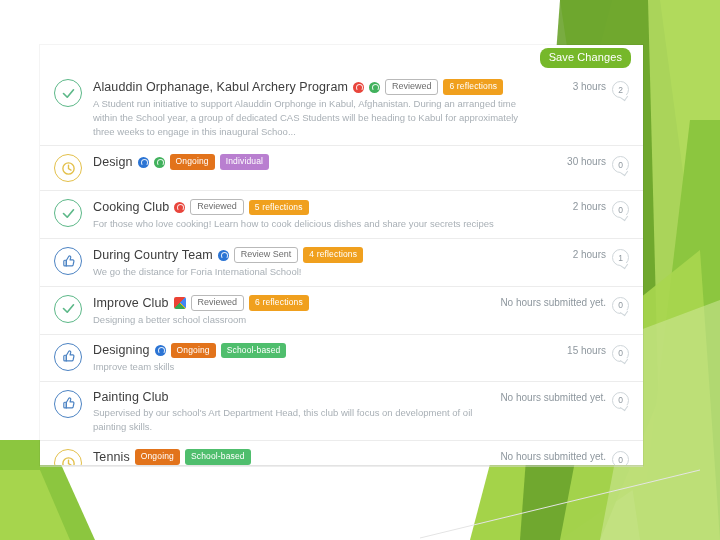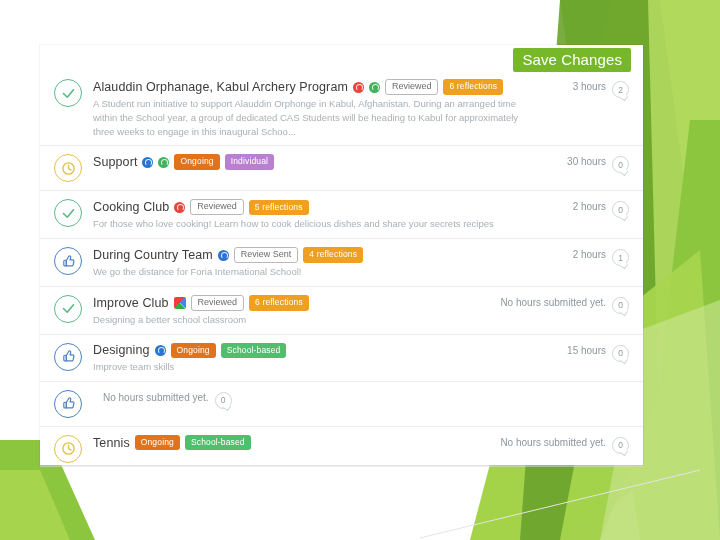--- a/index.html
+++ b/index.html
@@ -20,22 +20,22 @@
     background:#ffffff;z-index:2;
     box-shadow:0 0 0 1px rgba(0,0,0,0.045);
     overflow:hidden;
   }
 
   
   .card-topbar{height:26px;position:relative;}
   #save-changes-button{
     position:absolute;right:12px;top:3px;
     background:#76b82a;color:#ffffff;border:none;
-    font-size:15px;font-family:"Liberation Sans",sans-serif;
-    padding:4px 9px 5px 9px;border-radius:2px;cursor:pointer;
+    font-size:11px;font-family:"Liberation Sans",sans-serif;
+    padding:4px 9px 5px 9px;border-radius:8px;cursor:pointer;
     letter-spacing:.1px;line-height:1;
   }
 
   
   .rows{padding:0 0 0 0;}
   .row{
     display:flex;align-items:flex-start;
     padding:7px 14px 7px 14px;
     border-bottom:1px solid #ececec;
     min-height:30px;
@@ -172,21 +172,21 @@
       </div>
       <div class="row">
         <div class="status-icon clock">
           <svg width="15" height="15" viewBox="0 0 24 24" fill="none" stroke="#e3c04a" stroke-width="2.2" stroke-linecap="round">
             <circle cx="12" cy="12" r="9"></circle>
             <polyline points="12,6.5 12,12 16,14.5"></polyline>
           </svg>
         </div>
         <div class="row-main">
           <div class="title-line">
-            <span class="act-title">Support</span>
+            <span class="act-title">Design</span>
             <span class="mini blue"></span>
             <span class="mini green"></span>
             <span class="badge ongoing">Ongoing</span>
             <span class="badge individual">Individual</span>
           </div>
         </div>
         <div class="row-right">
           <span class="hours-text">30 hours</span>
           <span class="count-bubble">0</span>
         </div>
@@ -273,20 +273,26 @@
           <span class="count-bubble">0</span>
         </div>
       </div>
       <div class="row">
         <div class="status-icon thumb">
           <svg width="15" height="15" viewBox="0 0 24 24" fill="none" stroke="#4c83c3" stroke-width="1.9" stroke-linejoin="round">
             <path d="M6 10h2.5v9H6a1.5 1.5 0 0 1-1.5-1.5v-6A1.5 1.5 0 0 1 6 10z"></path>
             <path d="M8.5 10.5l4-7a2 2 0 0 1 3 2.4l-1 3.6H19a1.7 1.7 0 0 1 1.65 2.1l-1.3 6A2 2 0 0 1 17.4 19H8.5z"></path>
           </svg>
         </div>
+        <div class="row-main">
+          <div class="title-line">
+            <span class="act-title">Painting Club</span>
+          </div>
+          <div class="act-desc">Supervised by our school's Art Department Head, this club will focus on development of oil painting skills.</div>
+        </div>
         <div class="row-right">
           <span class="hours-text">No hours submitted yet.</span>
           <span class="count-bubble">0</span>
         </div>
       </div>
       <div class="row">
         <div class="status-icon clock">
           <svg width="15" height="15" viewBox="0 0 24 24" fill="none" stroke="#e3c04a" stroke-width="2.2" stroke-linecap="round">
             <circle cx="12" cy="12" r="9"></circle>
             <polyline points="12,6.5 12,12 16,14.5"></polyline>

